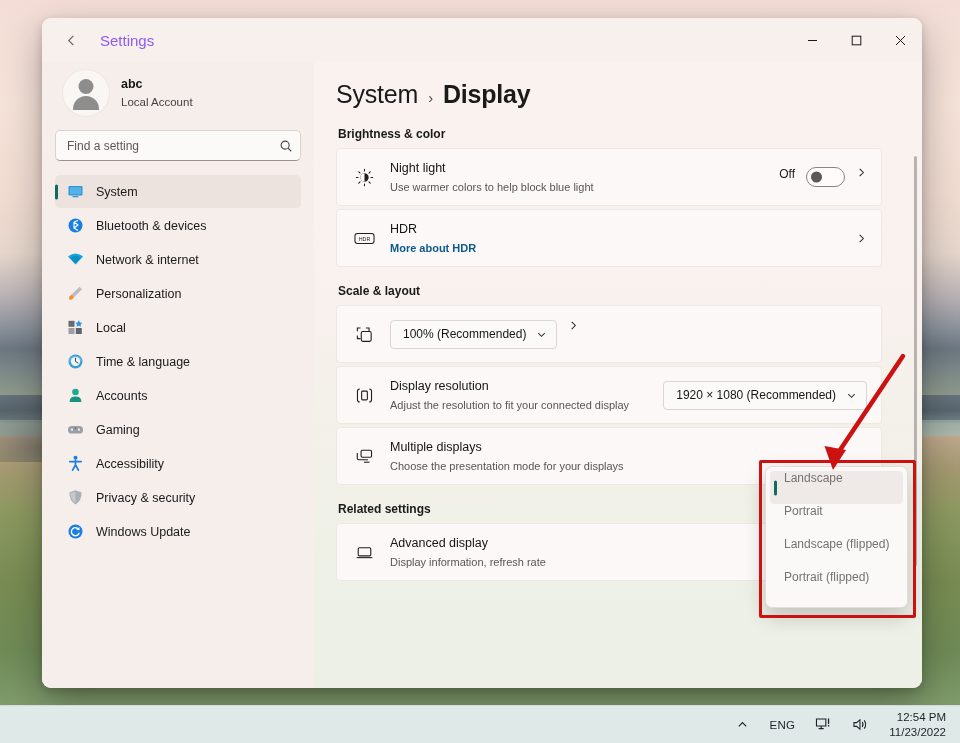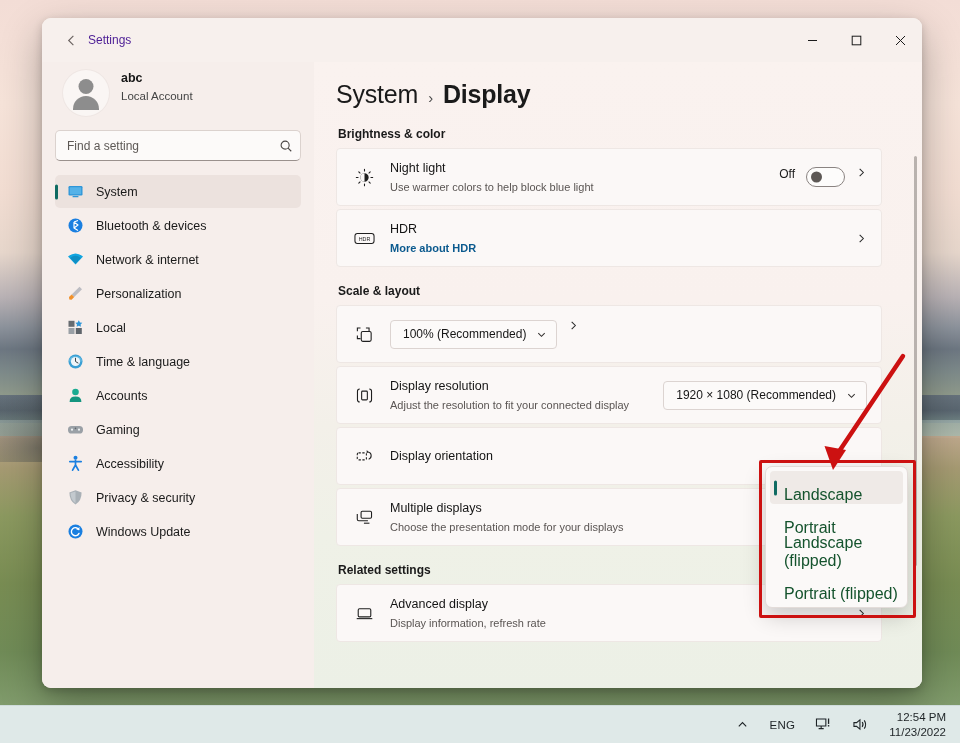--- a/index.html
+++ b/index.html
@@ -92,42 +92,42 @@
     height: 44px; flex: 0 0 44px;
     display: flex; align-items: center;
     background: #f7f0ed;
   }
   #back-button {
     width: 34px; height: 30px; margin-left: 12px;
     display: flex; align-items: center; justify-content: center;
     border-radius: 5px; color: #6a6260; font-size: 15px;
   }
   #app-title {
-    font-size: 12px; color: #4c1d95; margin-left: 0; font-weight: 400;
+    font-size: 15px; color: #8b5cf6; margin-left: 12px; font-weight: 400;
   }
   #window-controls { margin-left: auto; display: flex; height: 44px; }
   .wc {
     width: 44px; height: 44px;
     display: flex; align-items: center; justify-content: center;
     color: #1b1b1b;
   }
   .wc svg { display: block; }
 
   
   #window-body { flex: 1 1 auto; display: flex; min-height: 0; }
 
   
   #sidebar {
     width: 272px; flex: 0 0 272px;
     background: #f6eeeb;
     padding: 0 13px;
     display: flex; flex-direction: column;
   }
   #account {
-    display: flex; gap: 12px;
+    display: flex; align-items: center; gap: 12px;
     padding: 8px 0 14px 8px;
   }
   #avatar {
     width: 46px; height: 46px; border-radius: 50%;
     background: #faf6f4;
     display: flex; align-items: flex-end; justify-content: center;
     overflow: hidden; position: relative;
     box-shadow: 0 0 0 1px rgba(0,0,0,.03);
   }
   #avatar .head {
@@ -265,23 +265,23 @@
     width: 143px;
     background: #fbf9f8;
     border: 1px solid #e3dcd9;
     border-radius: 7px;
     box-shadow: 0 8px 22px rgba(0,0,0,.20);
     padding: 4px;
     z-index: 30;
   }
   .flyout-item {
     position: relative;
-    height: 33px; display: flex; align-items: flex-end;
+    height: 33px; display: flex; align-items: flex-start;
     padding-left: 14px; border-radius: 4px;
-    font-size: 16px; color: #14532d;
+    font-size: 12px; color: #737373;
   }
   .flyout-item.selected { background: #efeae7; }
   .flyout-item.selected::before {
     content: ""; position: absolute; left: 4px; top: 50%;
     transform: translateY(-50%);
     width: 3px; height: 15px; border-radius: 2px; background: #0f6b62;
   }
 
   
   #red-box {
@@ -590,32 +590,20 @@
                   <span>1920 × 1080 (Recommended)</span>
                   <span class="chev-down">
                     <svg width="11" height="11" viewBox="0 0 12 12" fill="none" stroke="currentColor" stroke-width="1.1">
                         <path d="M2.5 4.5 L6 8 L9.5 4.5"></path>
                       </svg>
                   </span>
                 </span>
               </span>
             </div>
 
-            <div class="card">
-              <span class="card-icon">
-                <svg width="19" height="19" viewBox="0 0 20 20" fill="none" stroke="currentColor" stroke-width="1.15">
-                  <rect x="2.4" y="6.2" width="9.6" height="7.4" rx="1.3" stroke-dasharray="2.4 1.6"></rect>
-                  <path d="M13.4 5.2 Q17 5.6 17 9.2 Q17 12 14.4 12.8"></path>
-                  <path d="M12.4 3.2 L14.2 5.3 L12.2 6.9 Z" fill="currentColor" stroke="none"></path>
-                </svg>
-              </span>
-              <span class="card-text">
-                <span class="card-title">Display orientation</span>
-              </span>
-            </div>
 
             <div class="card">
               <span class="card-icon">
                 <svg width="19" height="19" viewBox="0 0 20 20" fill="none" stroke="currentColor" stroke-width="1.15">
                   <rect x="6.4" y="3.4" width="11" height="7.4" rx="1.3"></rect>
                   <path d="M13.6 13.4 H4 Q2.4 13.4 2.4 11.8 V6.4"></path>
                   <path d="M9.4 16 H15.2"></path>
                 </svg>
               </span>
               <span class="card-text">

